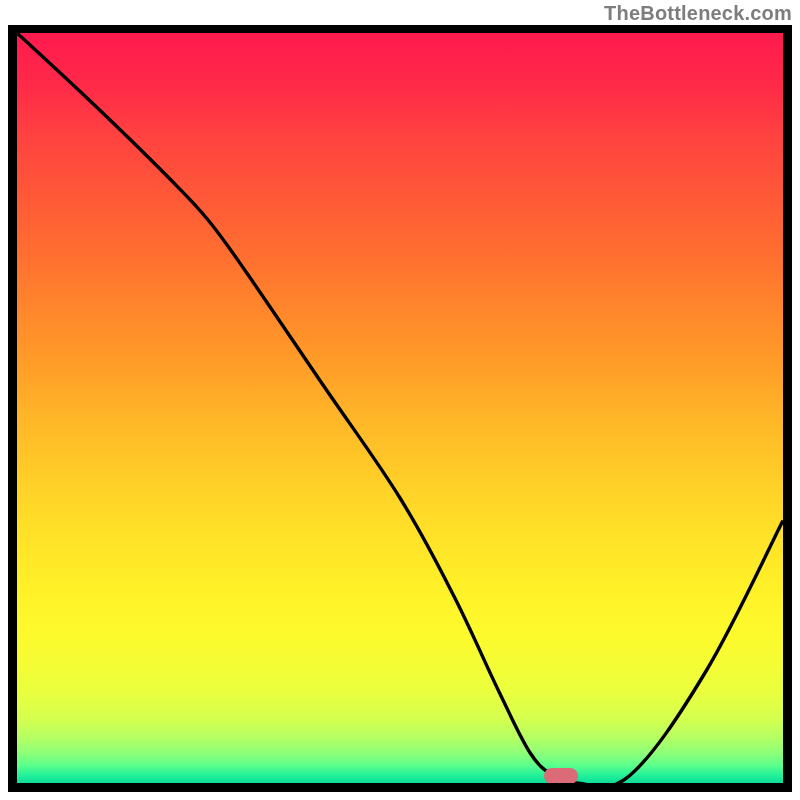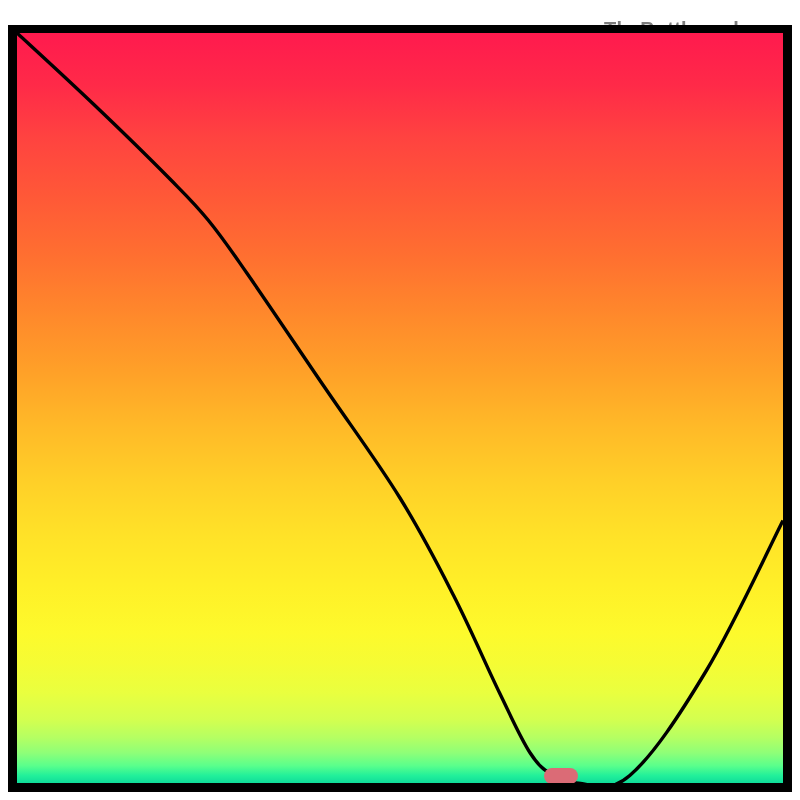--- a/index.html
+++ b/index.html
@@ -13,21 +13,21 @@
   }
 
   .canvas {
     position: relative;
     width: 800px;
     height: 800px;
   }
 
   .watermark {
     position: absolute;
-    top: 18px;
+    top: 2px;
     right: 8px;
     font-size: 20px;
     font-weight: 600;
     color: #7d7d7d;
     letter-spacing: 0.2px;
   }
 
   .frame {
     position: absolute;
     left: 8px;

